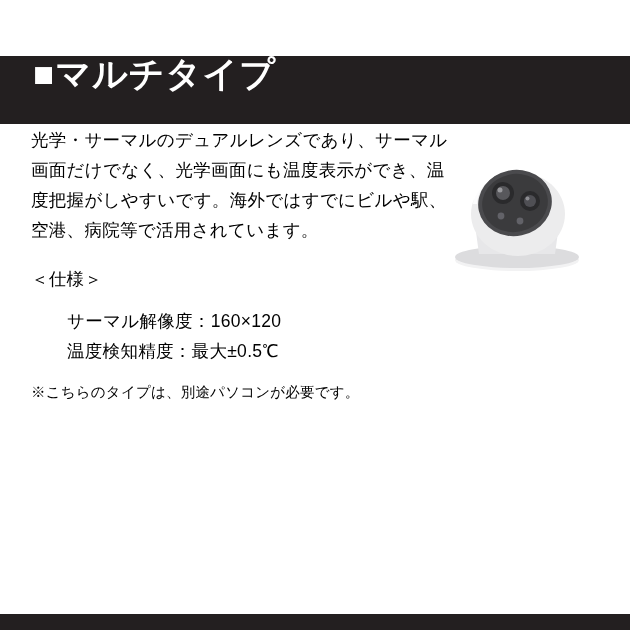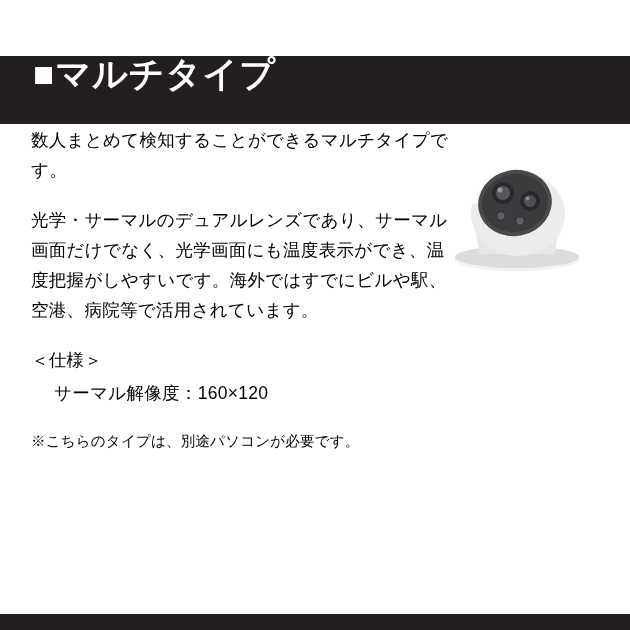--- a/index.html
+++ b/index.html
@@ -60,35 +60,35 @@
   .para.second {
     width: 420px;
   }
   .spec-heading {
     font-size: 17.5px;
     line-height: 1.6;
     margin: 16px 0 4px 0;
     letter-spacing: 0.3px;
   }
   .spec-list {
-    margin: 0;
+    margin: 13px;
     padding: 0;
     list-style: none;
   }
   .spec-list li {
     font-size: 17.5px;
     line-height: 1.72;
     letter-spacing: 0.3px;
     padding-left: 23px;
   }
   .note {
     font-size: 14.5px;
     line-height: 1.6;
     letter-spacing: 0.2px;
-    margin: 22px 0 0 0;
+    margin: 14px 0 0 0;
   }
   
   .camera-wrap {
     position: absolute;
     right: 30px;
     top: 148px;
     width: 165px;
     height: 132px;
   }
   .cam-svg {
@@ -135,25 +135,25 @@
       <circle cx="92.5" cy="50.5" r="2" fill="#8d8d92"></circle>
 
       <circle cx="66" cy="68" r="3.4" fill="#626268"></circle>
       <circle cx="85" cy="73" r="3.4" fill="#626268"></circle>
 
       <path d="M40 56 A46 40 0 0 1 62 24" stroke="#ffffff" stroke-width="4" fill="none" opacity="0.85"></path>
     </svg>
   </div>
 
   <div class="content">
-    <p class="para first">数人まとめて検知することができるマルチタイプです。</p>
     <p class="para second">光学・サーマルのデュアルレンズであり、サーマル画面だけでなく、光学画面にも温度表示ができ、温度把握がしやすいです。海外ではすでにビルや駅、空港、病院等で活用されています。</p>
 
     <p class="spec-heading">＜仕様＞</p>
     <ul class="spec-list">
       <li>サーマル解像度：160×120</li>
+      <li>温度検知精度：最大±0.5℃</li>
     </ul>
 
     <p class="note">※こちらのタイプは、別途パソコンが必要です。</p>
   </div>
 
   <div class="footer-band"></div>
 </div>
 
 </body></html>

